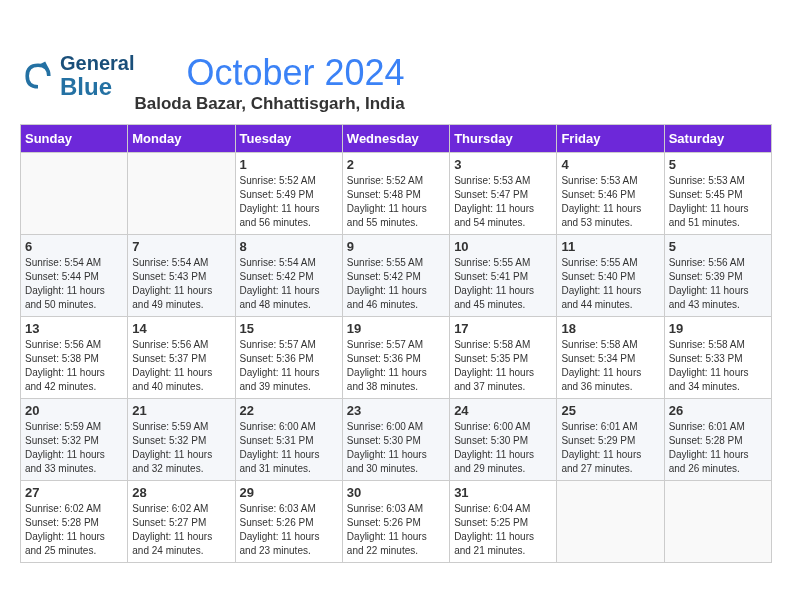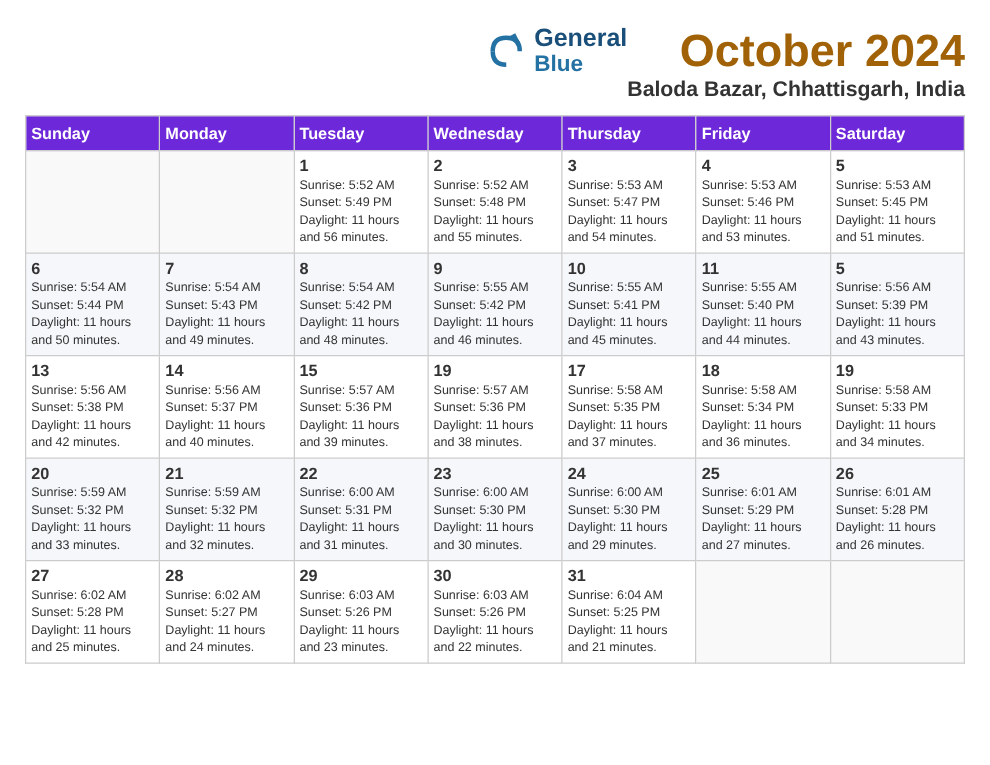--- a/index.html
+++ b/index.html
@@ -5,40 +5,41 @@
     * { box-sizing: border-box; margin: 0; padding: 0; }
     body {
       font-family: Arial, sans-serif;
       background: #fff;
       width: 792px;
       min-height: 612px;
       padding: 20px;
     }
     .header {
       display: flex;
-      justify-content: flex-end;
+      justify-content: flex-start;
       align-items: flex-start;
       margin-bottom: 10px;
+      margin-top: 32px;
     }
     .logo {
       display: flex;
       align-items: center;
       gap: 4px;
     }
     .logo-icon {
       width: 36px;
       height: 36px;
     }
     .title-block {
       text-align: right;
     }
     .month-title {
       font-size: 36px;
-      font-weight: bold;
-      color: #a16207;
+      font-weight: normal;
+      color: #3b82f6;
     }
     .location-title {
       font-size: 17px;
       color: #333;
       font-weight: bold;
     }
     table {
       width: 100%;
       border-collapse: collapse;
     }
@@ -83,21 +84,21 @@
 <div class="header">
   <div class="logo">
     <svg class="logo-icon" viewBox="0 0 40 40">
       <rect width="40" height="40" rx="4" fill="#fff"></rect>
       <path d="M8 20 Q8 8 20 8 Q32 8 32 20" fill="none" stroke="#2471a3" stroke-width="4"></path>
       <path d="M20 8 L28 4 L32 12" fill="#2471a3"></path>
       <path d="M8 20 Q8 32 20 32" fill="none" stroke="#2471a3" stroke-width="4"></path>
     </svg>
     <div>
       <div style="font-size:20px;font-weight:bold;color:#1a4f7a;line-height:1.1">General</div>
-      <div style="font-size:18px;font-weight:bold;color:#2471a3;line-height:1.1">Blue</div>
+      <div style="font-size:24px;font-weight:bold;color:#2471a3;line-height:1.1">Blue</div>
     </div>
   </div>
   <div class="title-block">
     <div class="month-title">October 2024</div>
     <div class="location-title">Baloda Bazar, Chhattisgarh, India</div>
   </div>
 </div>
 
 <table>
   <thead>

